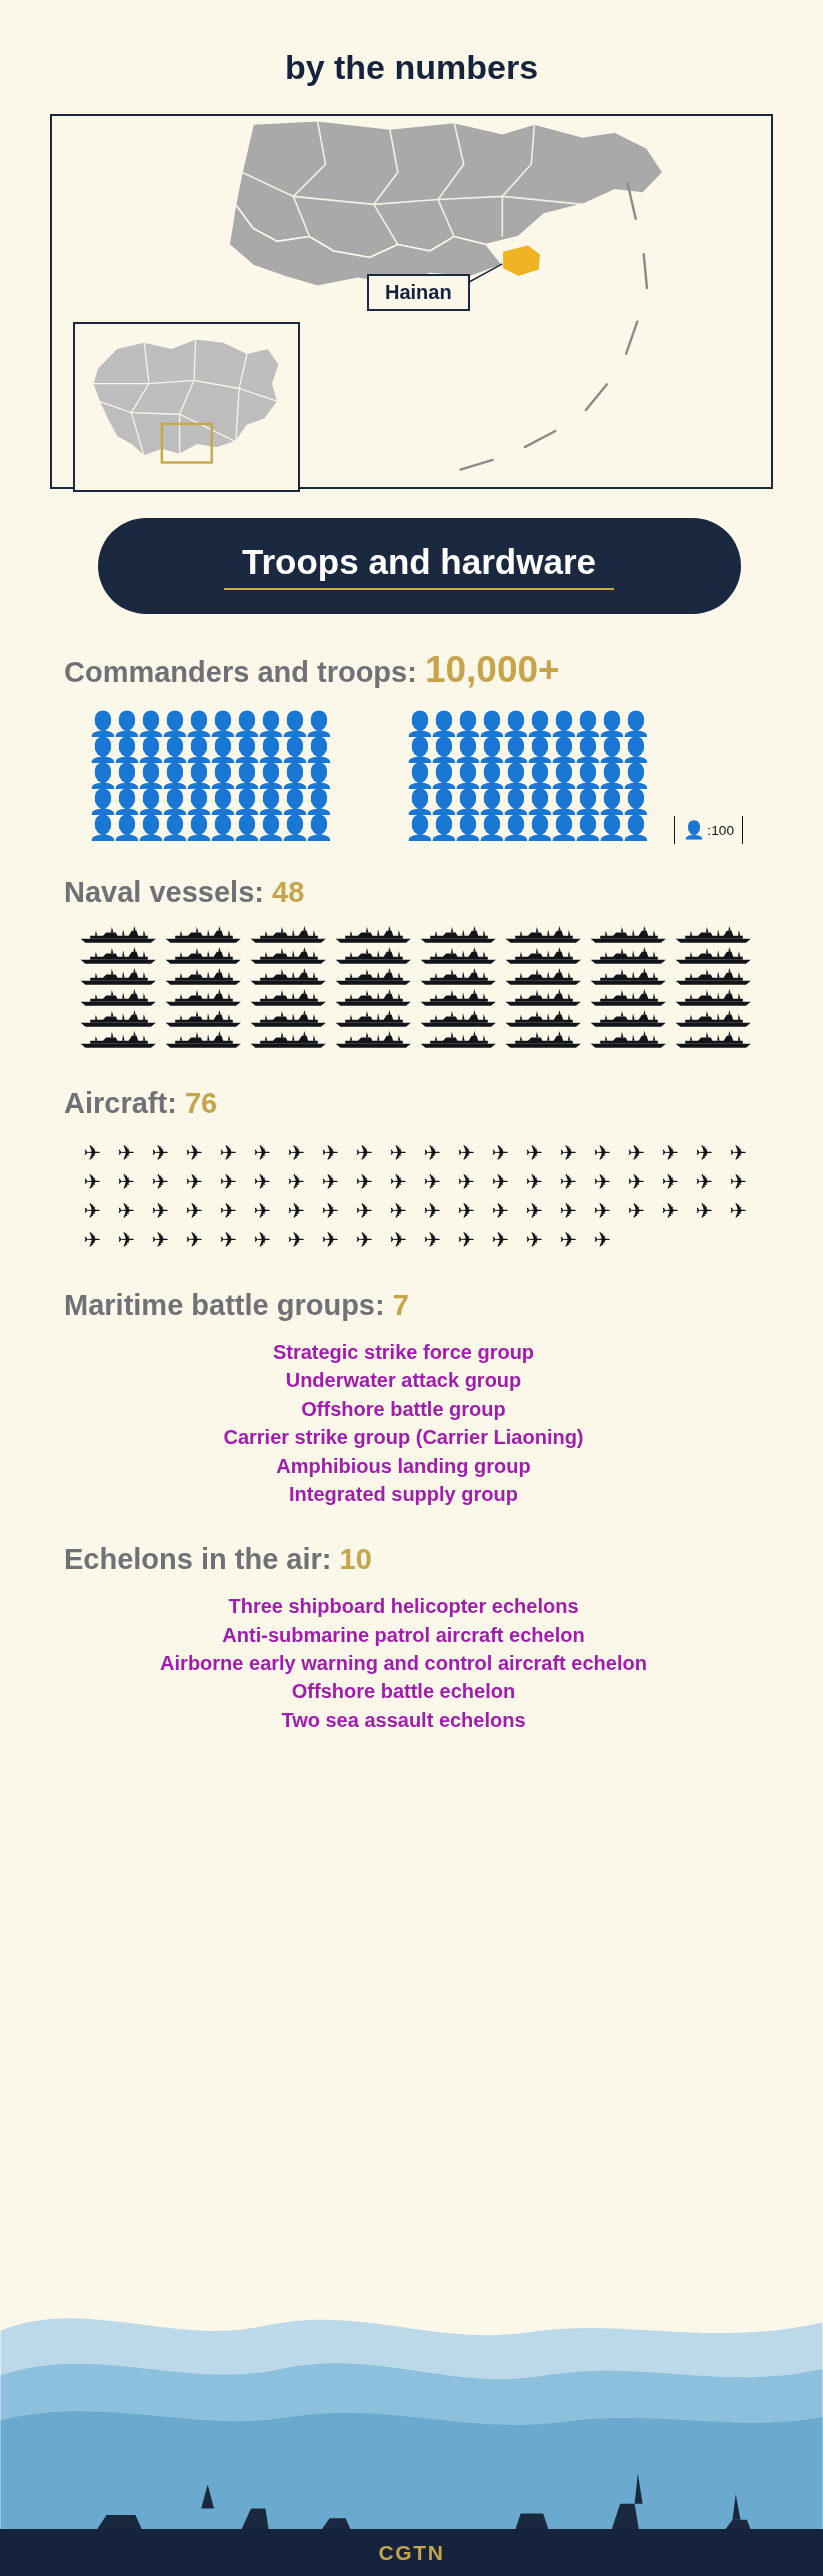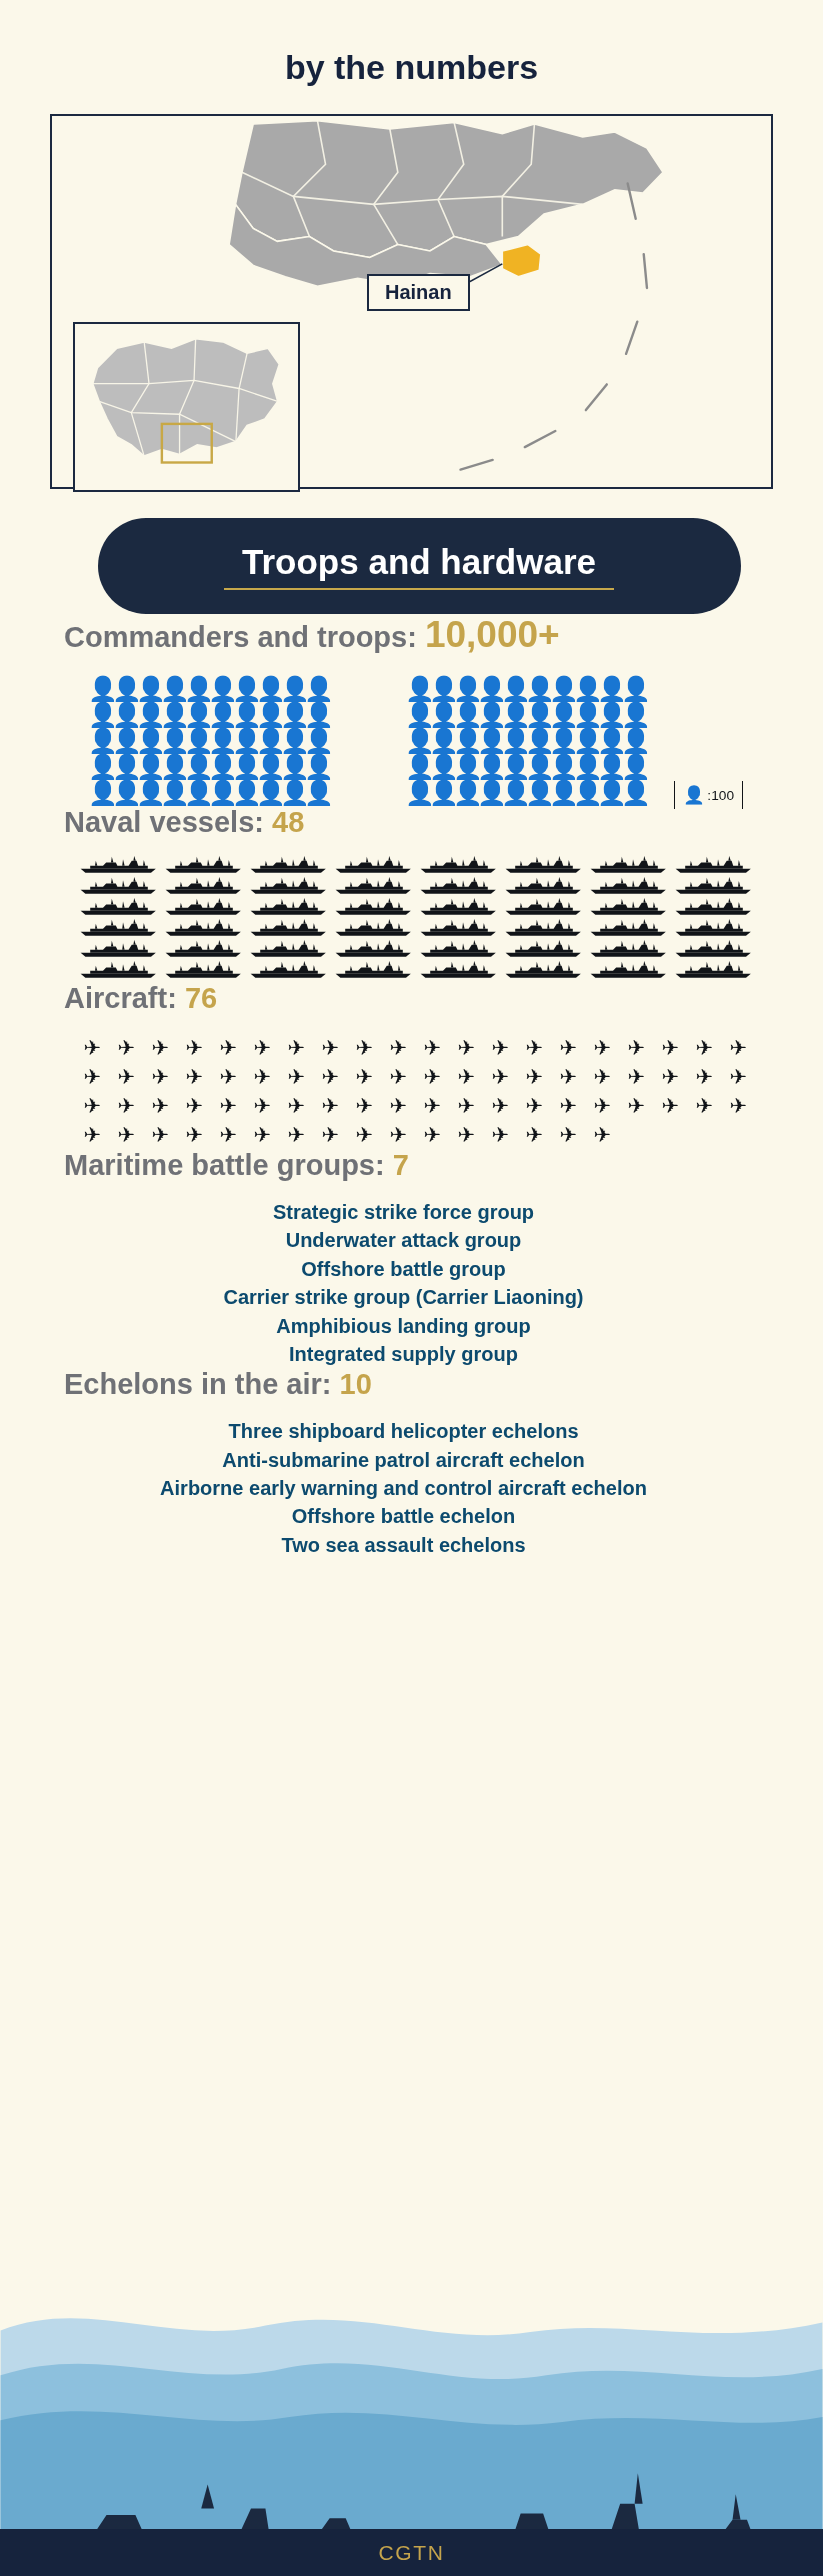--- a/index.html
+++ b/index.html
@@ -84,20 +84,21 @@
     border-bottom:2.4px solid #c7a84b;
     padding:0 17.7px 6.4px 17.7px;
   }
 
   
   .stat{padding-left:64px;padding-right:48px;}
   .stat-head{
     font-size:29px;
     font-weight:bold;
     color:#6f7176;
+    margin-top:35px;
   }
   .stat-head .num{color:#c5a44c;}
   .stat-head .num.big{font-size:37px;}
 
   
   .troops{
     margin-top:19.3px;
     display:flex;
     gap:77px;
     padding-left:24px;
@@ -151,42 +152,42 @@
 
   
   .list{
     margin-top:16px;
     text-align:center;
     padding-right:32px;
   }
   .list div{
     font-size:20px;
     font-weight:bold;
-    color:#0c4a6e;
+    color:#a21caf;
     line-height:1.42;
   }
 
   
   .bottom{
     position:absolute;
     left:0;
     bottom:0;
     width:823px;
     height:313px;
   }
   .footer-bar{
     position:absolute;
     left:0;bottom:0;width:823px;height:47px;
     background:#16233d;
     display:flex;align-items:center;justify-content:center;
   }
   .cgtn{
     color:#c5a44c;
     font-size:21px;
-    font-weight:normal;
+    font-weight:bold;
     letter-spacing:1.6px;
     text-align:right;
   }
   .echelon-list{position:relative;z-index:3;}
 </style>
 </head>
 <body>
 
 <div class="page">
 

